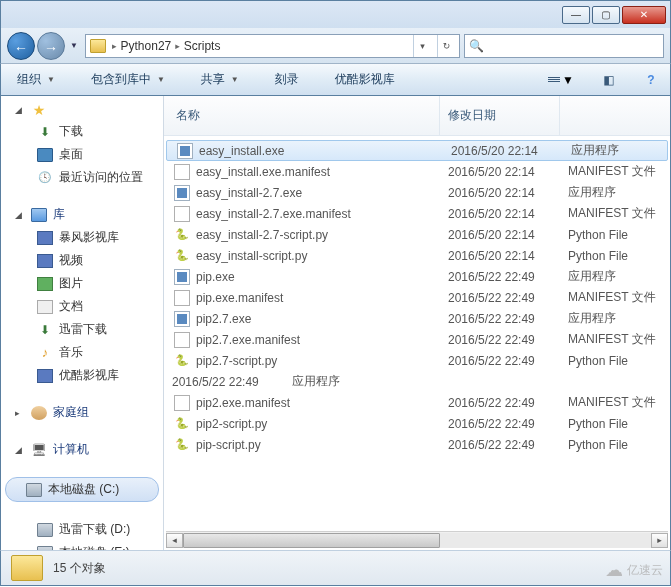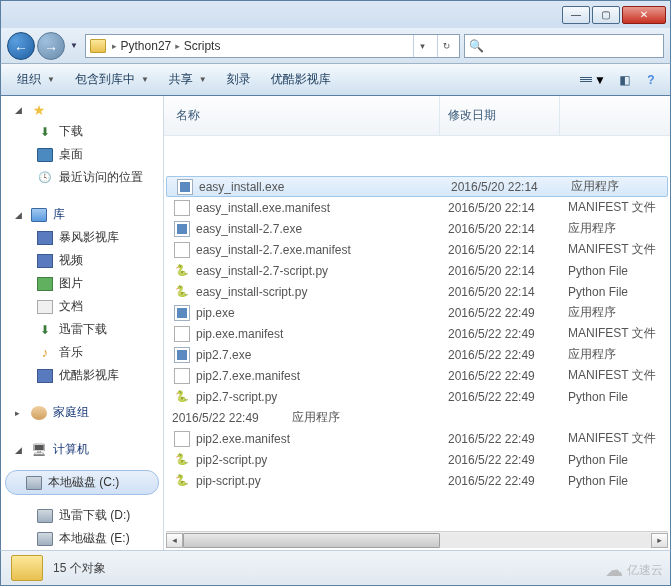--- a/index.html
+++ b/index.html
@@ -19,39 +19,39 @@
 .addressbar { flex: 1; height: 24px; background: #fff; border: 1px solid #8aa0b8; display: flex; align-items: center; padding: 0 4px; gap: 6px; }
 .addr-icon { width: 16px; height: 14px; background: linear-gradient(to bottom, #fce89a 0%, #e8c050 100%); border: 1px solid #c0a030; border-radius: 1px; }
 .addr-text { flex: 1; display: flex; align-items: center; gap: 4px; color: #333; }
 .addr-sep { color: #666; font-size: 9px; }
 .addr-ctrl { width: 18px; height: 22px; display: flex; align-items: center; justify-content: center; color: #555; border-left: 1px solid #c0d0e0; font-size: 9px; }
 .searchbox { width: 200px; height: 24px; background: #fff; border: 1px solid #8aa0b8; display: flex; align-items: center; padding: 0 4px; gap: 4px; }
 .search-input { flex: 1; border: none; outline: none; color: #888; font-style: italic; font-size: 12px; }
 .search-icon { color: #4a6a9a; font-size: 12px; }
 
 
-.toolbar { height: 32px; background: linear-gradient(to bottom, #f5f9fd 0%, #e0ecf6 50%, #d0e0f0 100%); display: flex; align-items: center; border: 1px solid #5a7fa0; border-top: none; padding: 0 8px; gap: 4px; }
+.toolbar { height: 32px; background: linear-gradient(to bottom, #f5f9fd 0%, #e0ecf6 50%, #d0e0f0 100%); display: flex; align-items: center; border: 1px solid #5a7fa0; border-top: none; padding: 0 8px; gap: 20px; }
 .tool-item { display: flex; align-items: center; gap: 4px; padding: 3px 8px; color: #1a3a5a; cursor: default; border-radius: 2px; }
 .tool-item .drop { font-size: 8px; color: #555; margin-left: 2px; }
 .tool-spacer { flex: 1; }
 .tool-icon { width: 22px; height: 22px; display: flex; align-items: center; justify-content: center; color: #3a5a7a; }
 .tool-view { display: flex; align-items: center; gap: 2px; padding: 0 4px; }
 .view-lines { display: flex; flex-direction: column; gap: 1px; }
 .view-lines span { width: 12px; height: 1px; background: #3a5a7a; }
 
 
 .main { display: flex; height: 454px; border: 1px solid #5a7fa0; border-top: none; border-bottom: none; }
 
 
 .sidebar { width: 162px; background: #fff; overflow: hidden; padding: 4px 0; }
 .side-group { margin-bottom: 14px; }
 .side-hdr { display: flex; align-items: center; gap: 6px; padding: 3px 8px 3px 14px; color: #1a3a7a; }
 .side-hdr .arrow { font-size: 9px; color: #555; width: 10px; }
 .side-item { display: flex; align-items: center; gap: 6px; padding: 3px 8px 3px 36px; color: #333; }
-.side-item.sel { background: linear-gradient(to bottom, #e8f0fa, #d0e0f5); border: 1px solid #a0c0e8; border-radius: 12px; margin: 9px 4px; padding-left: 20px; }
+.side-item.sel { background: linear-gradient(to bottom, #e8f0fa, #d0e0f5); border: 1px solid #a0c0e8; border-radius: 12px; margin: 16px 4px; padding-left: 20px; }
 .s-ico { width: 16px; height: 14px; flex-shrink: 0; display: flex; align-items: center; justify-content: center; }
 .ico-star { color: #f0c040; font-size: 14px; }
 .ico-dl { color: #3a7a3a; font-size: 12px; }
 .ico-desktop { background: #4a8ac0; border: 1px solid #2a5a8a; border-radius: 1px; }
 .ico-recent { color: #666; font-size: 11px; }
 .ico-lib { background: linear-gradient(to bottom, #a0c8f0, #5a9ae0); border: 1px solid #3a6aa0; border-radius: 1px; }
 .ico-video { background: #5a7ac0; border: 1px solid #3a5a90; }
 .ico-pic { background: #60b060; border: 1px solid #408040; }
 .ico-doc { background: #f0f0f0; border: 1px solid #aaa; }
 .ico-music { color: #e0a030; font-size: 13px; }
@@ -59,21 +59,21 @@
 .ico-pc { color: #555; font-size: 12px; }
 .ico-drive { background: linear-gradient(to bottom, #d0d8e0, #a0b0c0); border: 1px solid #708090; border-radius: 1px; }
 
 
 .filelist { flex: 1; background: #fff; display: flex; flex-direction: column; border-left: 1px solid #d0dae5; }
 .list-hdr { height: 40px; display: flex; align-items: center; border-bottom: 1px solid #e0e8f0; color: #3a5a7a; background: linear-gradient(to bottom, #fdfdfe, #f0f4f8); }
 .col { padding: 0 8px; border-right: 1px solid #e0e8f0; height: 100%; display: flex; align-items: center; }
 .col-name { width: 276px; padding-left: 12px; }
 .col-date { width: 120px; }
 .col-type { flex: 1; }
-.list-body { flex: 1; overflow: hidden; padding-top: 4px; margin-top: 36px; }
+.list-body { flex: 1; overflow: hidden; padding-top: 4px; }
 .row { height: 21px; display: flex; align-items: center; color: #555; }
 .row.sel { background: linear-gradient(to bottom, #eaf3fc, #d6e8fa); border: 1px solid #a0c8ec; border-radius: 2px; margin: 0 2px; }
 .row .cell-name { width: 276px; padding-left: 10px; display: flex; align-items: center; gap: 6px; }
 .row .cell-date { width: 120px; padding-left: 8px; }
 .row .cell-type { flex: 1; padding-left: 8px; }
 .f-ico { width: 16px; height: 16px; flex-shrink: 0; display: flex; align-items: center; justify-content: center; }
 .ico-exe { background: #fff; border: 1px solid #a0b0c0; position: relative; }
 .ico-exe::after { content: ""; position: absolute; inset: 2px; background: #5a8ac0; }
 .ico-manifest { background: #fff; border: 1px solid #b0b0b0; }
 .ico-py { color: #3a7a3a; font-size: 12px; }

